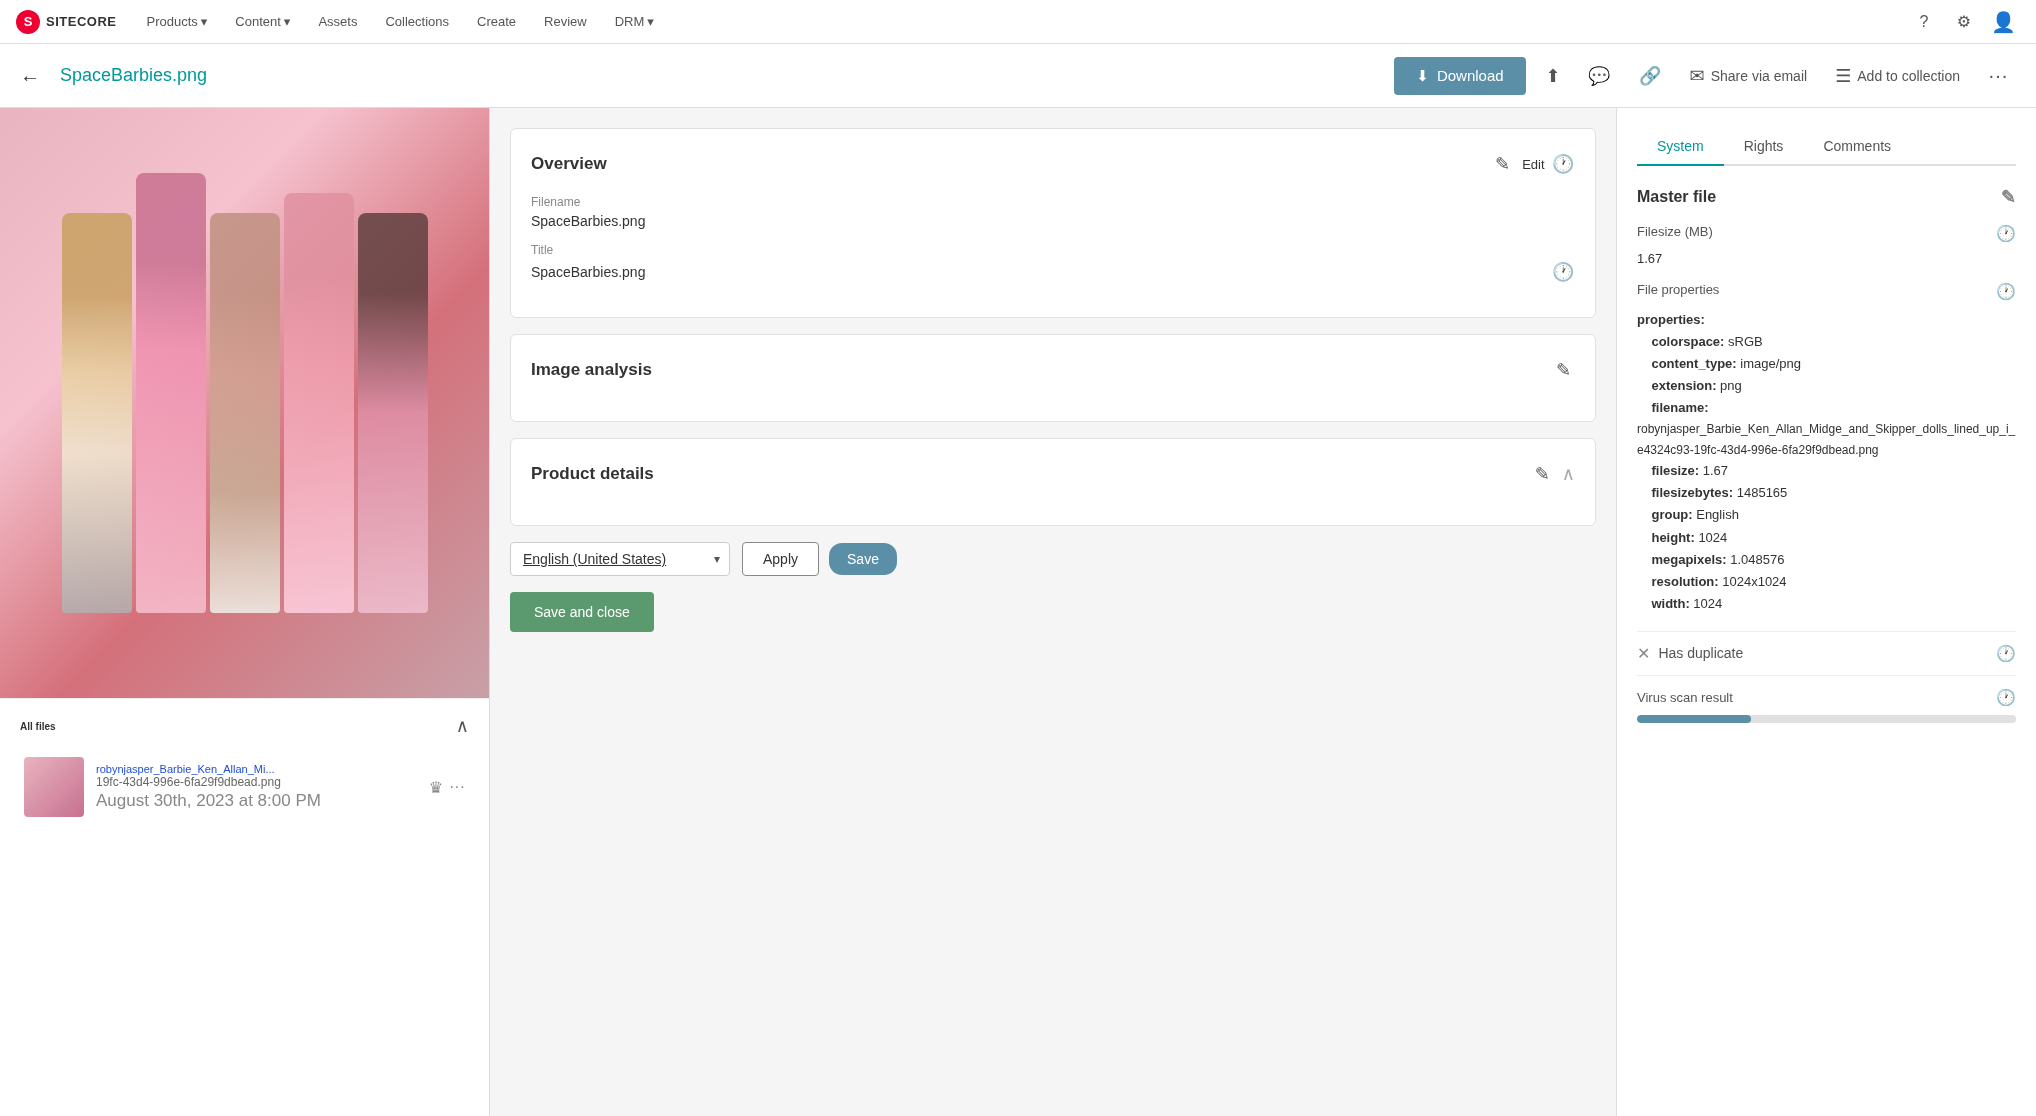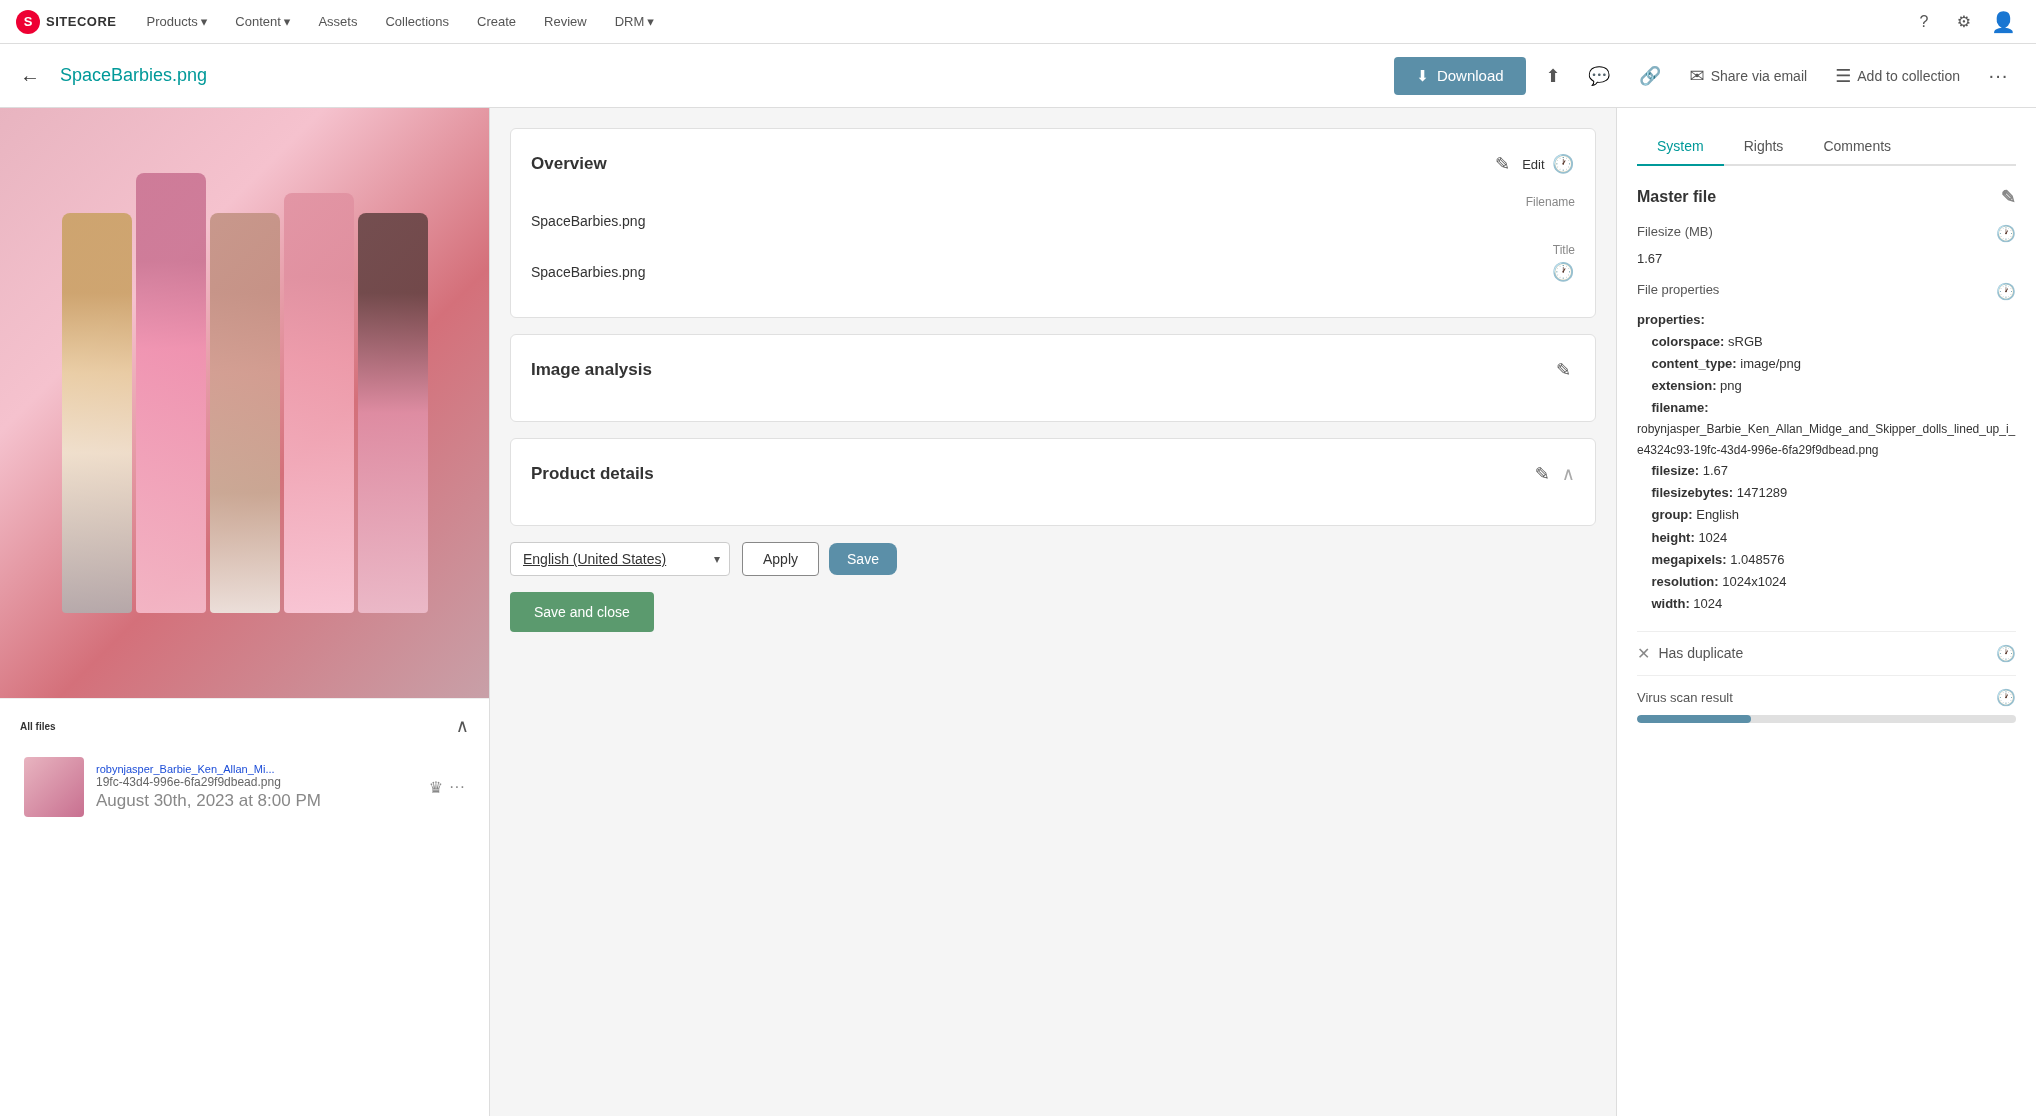--- a/index.html
+++ b/index.html
@@ -102,40 +102,40 @@
 
     .section-card {
       background: #fff; border: 1px solid #e0e0e0; border-radius: 6px; padding: 20px;
     }
     .section-header {
       display: flex; align-items: center; justify-content: space-between; margin-bottom: 16px;
     }
     .section-title { font-size: 17px; font-weight: 600; }
     .edit-btn { background: none; border: none; cursor: pointer; color: #555; font-size: 18px; padding: 4px; border-radius: 4px; display: flex; align-items: center; gap: 4px; }
 
-    .field-row { margin-bottom: 14px; text-align: right; }
+    .field-row { margin-bottom: 14px; }
     .field-label { font-size: 12px; color: #888; margin-bottom: 4px; }
     .field-value { font-size: 14px; color: #333; display: flex; align-items: center; justify-content: space-between; }
     .field-history-icon { font-size: 18px; color: #aaa; cursor: pointer; }
 
     .lang-select-wrapper { position: relative; display: inline-flex; align-items: center; text-decoration: underline; }
     .lang-select {
       appearance: none; border: 1px solid #ccc; border-radius: 4px;
       padding: 8px 36px 8px 12px; font-size: 14px; color: #333; background: #fff; cursor: pointer;
       min-width: 220px;
     }
     .lang-select-arrow { position: absolute; right: 10px; font-size: 12px; color: #555; pointer-events: none; }
 
     .btn-apply {
       border: 1px solid #888; background: #fff; color: #333; padding: 8px 20px;
       border-radius: 4px; font-size: 14px; cursor: pointer;
     }
     .btn-save {
       background: #5b8fa8; color: #fff; border: none; padding: 8px 18px;
-      border-radius: 8px; font-size: 14px; cursor: pointer;
+      border-radius: 13px; font-size: 14px; cursor: pointer;
     }
     .btn-save-close {
       background: #5b9a6e; color: #fff; border: none; padding: 12px 24px;
       border-radius: 4px; font-size: 14px; cursor: pointer; font-weight: 500;
     }
 
     .action-buttons { display: flex; gap: 10px; align-items: center; }
 
     
     .right-panel {
@@ -370,21 +370,21 @@
         <span class="meta-history">🕐</span>
       </div>
       <div class="props-block">
         <div><span class="key">properties:</span></div>
         <div>&nbsp;&nbsp;&nbsp;&nbsp;<span class="key">colorspace:</span><span> sRGB</span></div>
         <div>&nbsp;&nbsp;&nbsp;&nbsp;<span class="key">content_type:</span><span> image/png</span></div>
         <div>&nbsp;&nbsp;&nbsp;&nbsp;<span class="key">extension:</span><span> png</span></div>
         <div>&nbsp;&nbsp;&nbsp;&nbsp;<span class="key">filename:</span></div>
         <div class="long-value" style="word-break:break-all;font-size:12px;">robynjasper_Barbie_Ken_Allan_Midge_and_Skipper_dolls_lined_up_i_e4324c93-19fc-43d4-996e-6fa29f9dbead.png</div>
         <div>&nbsp;&nbsp;&nbsp;&nbsp;<span class="key">filesize:</span><span> 1.67</span></div>
-        <div>&nbsp;&nbsp;&nbsp;&nbsp;<span class="key">filesizebytes:</span><span> 1471289</span></div>
+        <div>&nbsp;&nbsp;&nbsp;&nbsp;<span class="key">filesizebytes:</span><span> 1485165</span></div>
         <div>&nbsp;&nbsp;&nbsp;&nbsp;<span class="key">group:</span><span> English</span></div>
         <div>&nbsp;&nbsp;&nbsp;&nbsp;<span class="key">height:</span><span> 1024</span></div>
         <div>&nbsp;&nbsp;&nbsp;&nbsp;<span class="key">megapixels:</span><span> 1.048576</span></div>
         <div>&nbsp;&nbsp;&nbsp;&nbsp;<span class="key">resolution:</span><span> 1024x1024</span></div>
         <div>&nbsp;&nbsp;&nbsp;&nbsp;<span class="key">width:</span><span> 1024</span></div>
       </div>
     </div>
 
     <div class="has-duplicate-row">
       <span class="x-icon">✕</span>

